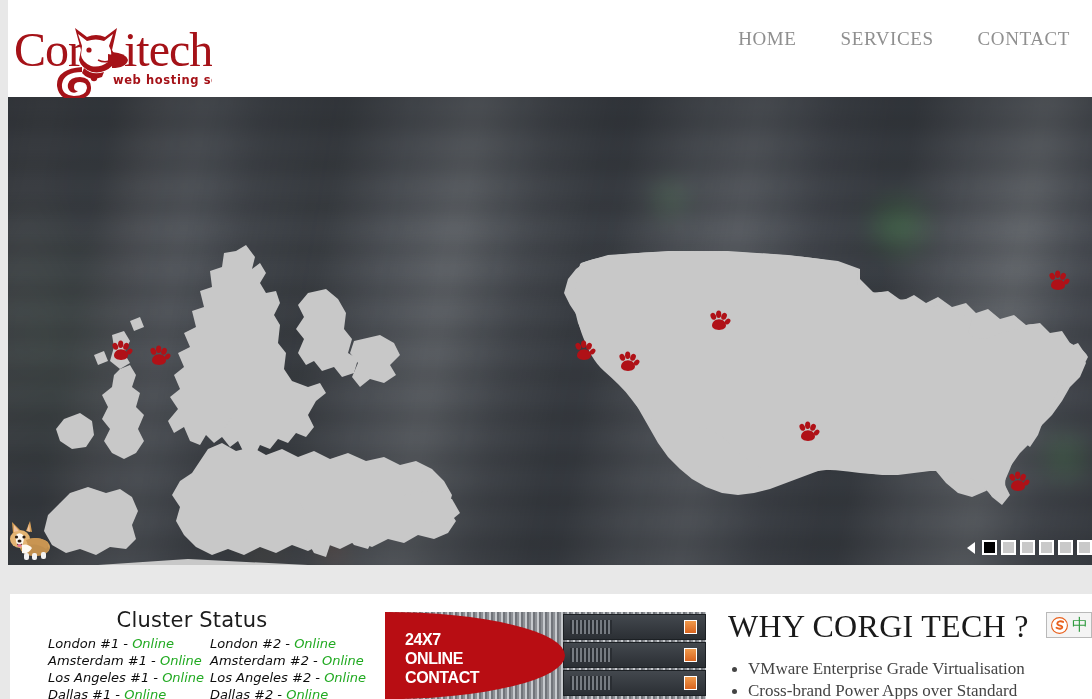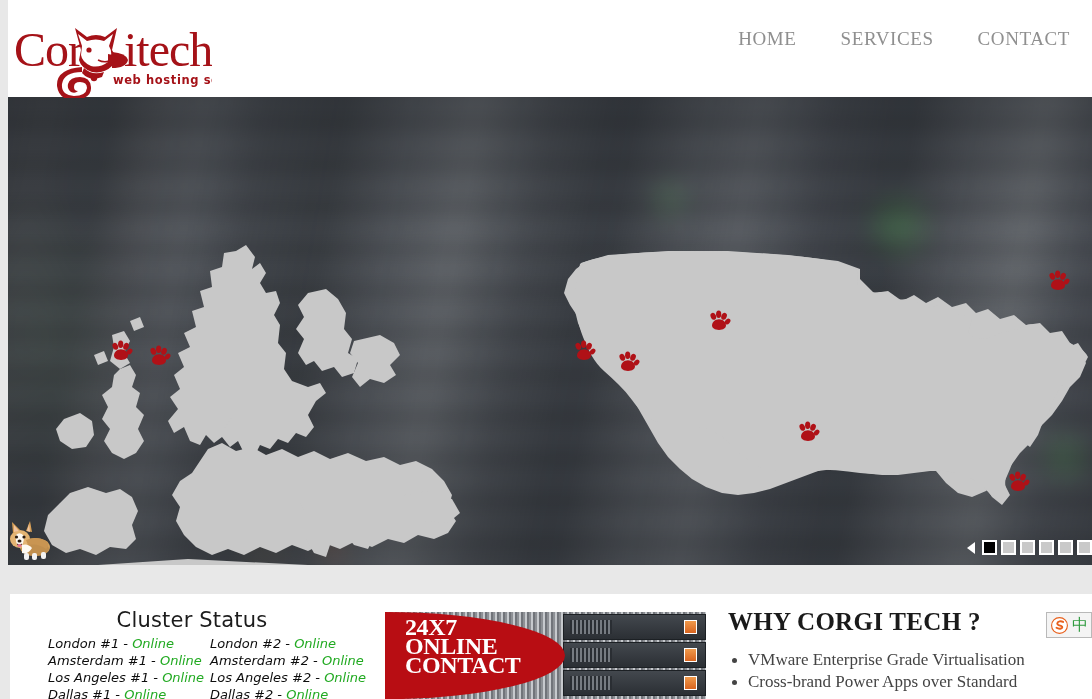--- a/index.html
+++ b/index.html
@@ -238,39 +238,39 @@
   }
   .sb-red {
     position: absolute;
     left: 0; top: 0;
     width: 180px; height: 100%;
     background: #b80d13;
     border-radius: 0 100% 100% 0 / 0 50% 50% 0;
   }
   .sb-text {
     position: absolute;
-    left: 20px; top: 6px;
+    left: 20px; top: 18px;
     color: #ffffff;
-    font-family: Liberation Serif, serif;
+    font-family: Liberation Sans, sans-serif;
     font-weight: bold;
-    font-size: 24px;
+    font-size: 16px;
     line-height: 19px;
     letter-spacing: -.4px;
   }
 
   
   .col-why {
     flex: 1;
     padding: 14px 0 0 18px;
     position: relative;
   }
   .why-title {
     font-family: "Liberation Serif", serif;
-    font-weight: bold;
-    font-size: 25px;
+    font-weight: normal;
+    font-size: 32px;
     color: #1a1a1a;
     letter-spacing: .3px;
     margin-bottom: 13px;
   }
   .why-list { list-style: none; }
   .why-list li {
     position: relative;
     font-family: "Liberation Serif", serif;
     font-size: 17px;
     color: #444444;

